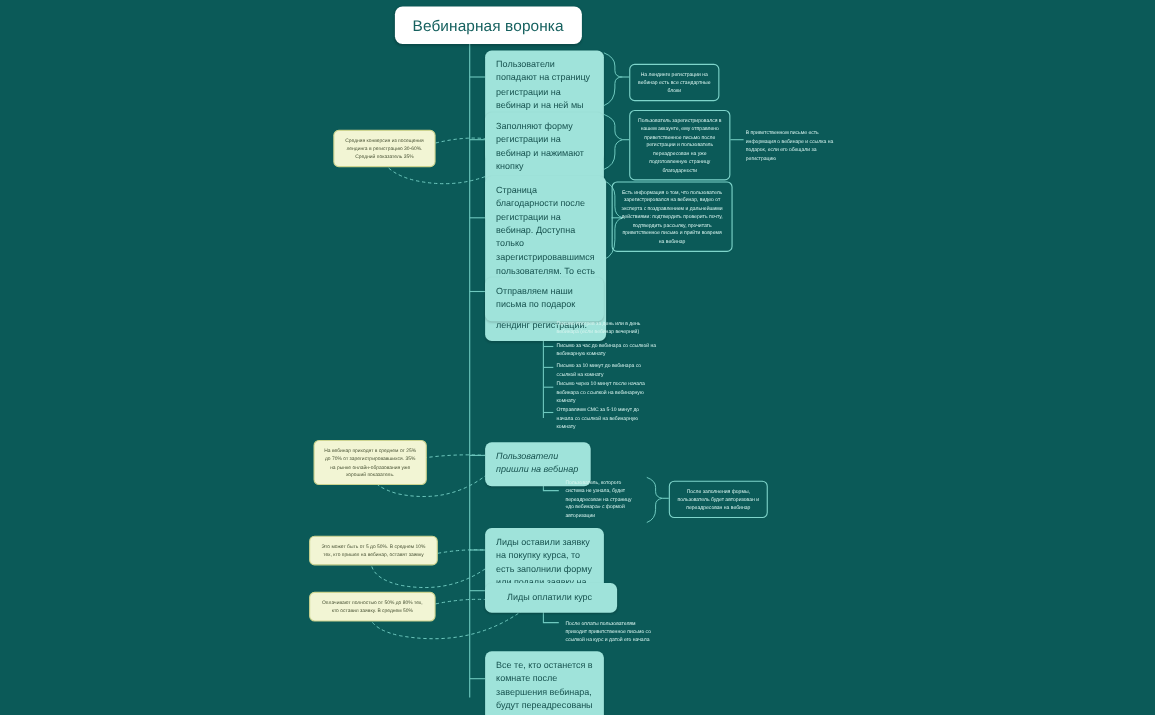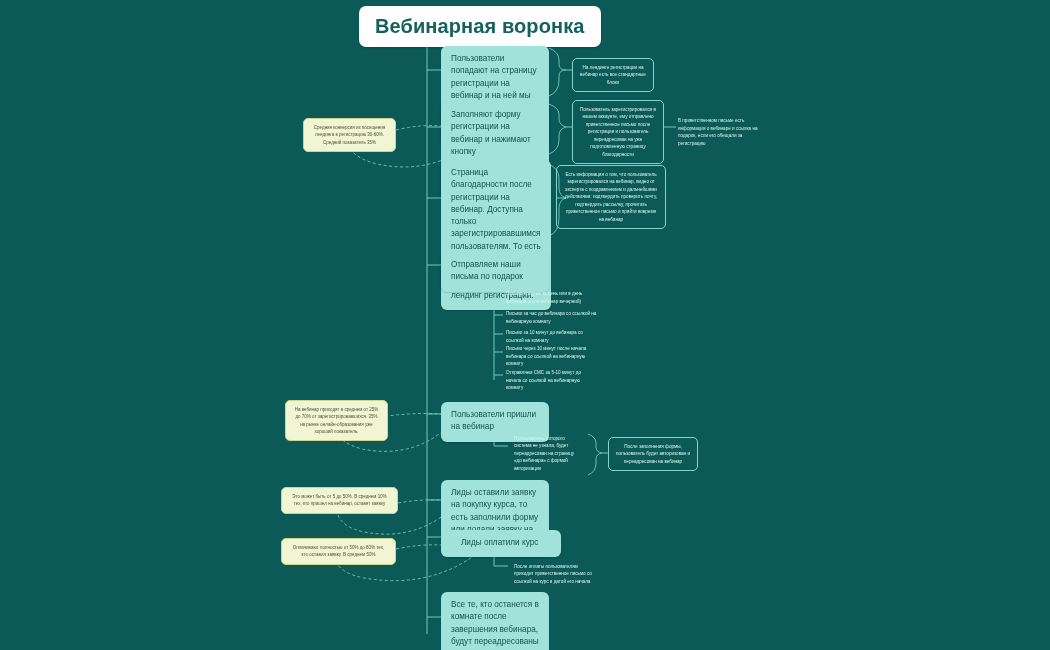--- a/index.html
+++ b/index.html
@@ -13,21 +13,21 @@
   }
   #canvas{position:absolute;inset:0;width:1050px;height:650px;}
   svg.wires{position:absolute;left:0;top:0;width:1050px;height:650px;pointer-events:none;}
 
   .node{position:absolute;box-sizing:border-box;}
 
   
   .root{
     background:#ffffff;border-radius:7px;
     padding:9px 16px;
-    font-size:20px;font-weight:700;color:#16615f;
+    font-size:14px;font-weight:400;color:#16615f;
     letter-spacing:.1px;white-space:nowrap;
     box-shadow:0 1px 2px rgba(0,0,0,.18);
   }
 
   
   .main{
     background:#9fe3da;border-radius:6px;
     padding:7px 9px 8px 10px;
     font-size:8.2px;line-height:1.5;
     color:#17524f;font-weight:400;
@@ -136,21 +136,21 @@
   <div class="node detail" style="left:556px;top:165px;width:110px;">Есть информация о том, что пользователь зарегистрировался на вебинар, видео от эксперта с поздравлением и дальнейшими действиями: подтвердить проверить почту, подтвердить рассылку, прочитать приветственное письмо и прийти вовремя на вебинар</div>
 
   <div class="node main" style="left:441px;top:252px;width:108px;">Отправляем наши письма по подарок</div>
 
   <div class="bullet" style="left:506px;top:290px;width:92px;">Письмо-прогрев за день или в день вебинара (если вебинар вечерний)</div>
   <div class="bullet" style="left:506px;top:310px;width:92px;">Письмо за час до вебинара со ссылкой на вебинарную комнату</div>
   <div class="bullet" style="left:506px;top:329px;width:90px;">Письмо за 10 минут до вебинара со ссылкой на комнату</div>
   <div class="bullet" style="left:506px;top:345px;width:92px;">Письмо через 10 минут после начала вебинара со ссылкой на вебинарную комнату</div>
   <div class="bullet" style="left:506px;top:369px;width:90px;">Отправляем СМС за 5-10 минут до начала со ссылкой на вебинарную комнату</div>
 
-  <div class="node main" style="left:441px;top:402px;width:108px;">Пользователи пришли на вебинар</div>
+  <div class="node main" style="left:441px;top:402px;width:96px;font-style:italic;">Пользователи пришли на вебинар</div>
   <div class="node detail" style="left:508px;top:430px;width:80px;border:none;text-align:left;">Пользователь, которого система не узнала, будет переадресован на страницу «до вебинара» с формой авторизации</div>
   <div class="node detail" style="left:608px;top:437px;width:90px;">После заполнения формы, пользователь будет авторизован и переадресован на вебинар</div>
   <div class="node note" style="left:285px;top:400px;width:103px;">На вебинар приходят в среднем от 25% до 70% от зарегистрировавшихся. 35% на рынке онлайн-образования уже хороший показатель.</div>
 
   <div class="node main" style="left:441px;top:480px;width:108px;">Лиды оставили заявку на покупку курса, то есть заполнили форму или подали заявку на рассрочку</div>
   <div class="node note" style="left:281px;top:487px;width:117px;">Это может быть от 5 до 50%. В среднем 10% тех, кто пришел на вебинар, оставят заявку</div>
 
   <div class="node main" style="left:441px;top:530px;width:120px;padding-left:20px;">Лиды оплатили курс</div>
   <div class="node detail" style="left:508px;top:558px;width:90px;border:none;text-align:left;">После оплаты пользователям приходит приветственное письмо со ссылкой на курс и датой его начала</div>
   <div class="node note" style="left:281px;top:538px;width:115px;">Оплачивают полностью от 50% до 80% тех, кто оставил заявку. В среднем 50%</div>

